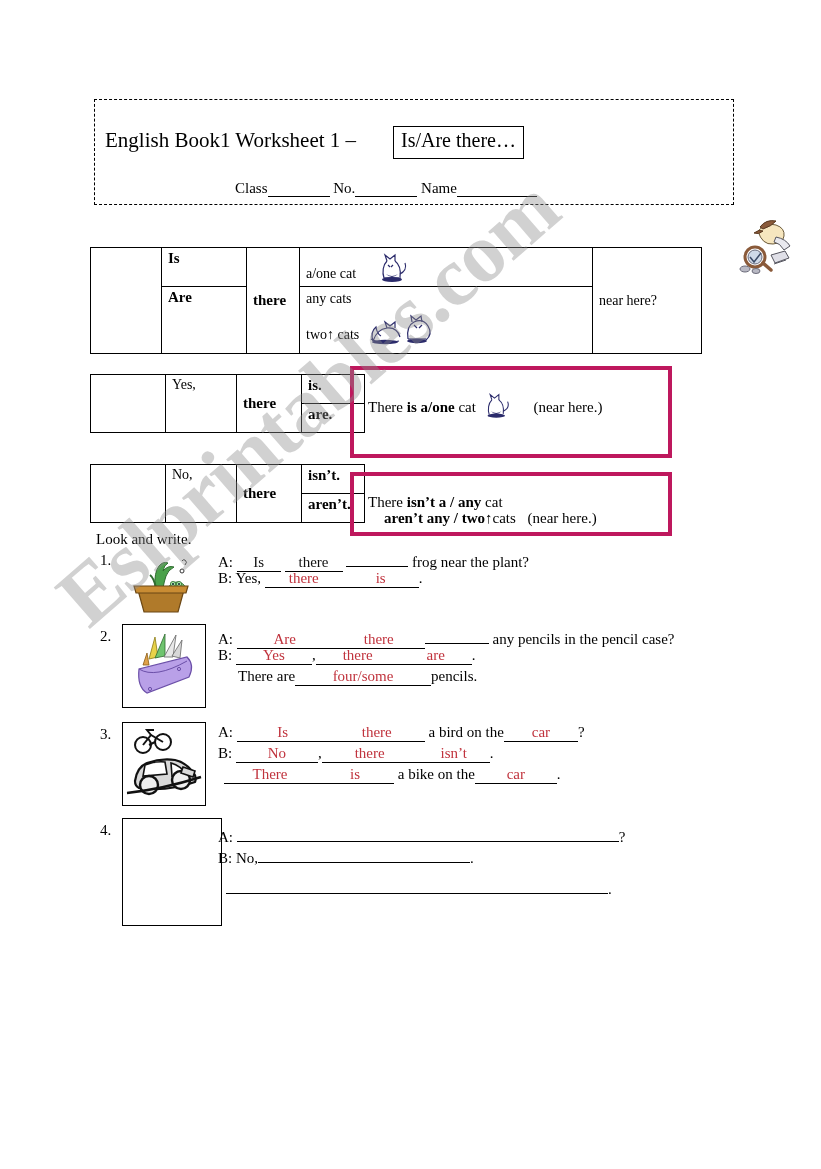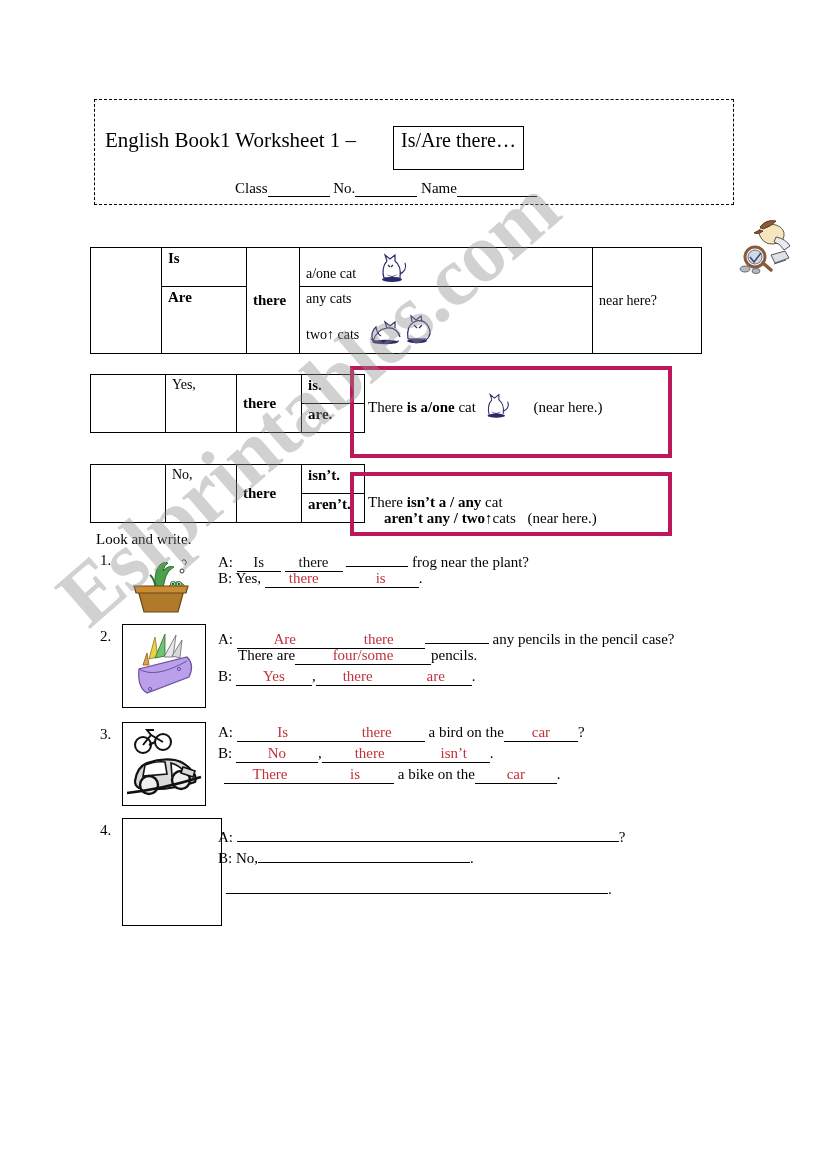--- a/index.html
+++ b/index.html
@@ -59,21 +59,21 @@
     top: 28px;
     font-size: 21px;
     letter-spacing: 0px;
     white-space: nowrap;
   }
   #topic-box {
     position: absolute;
     left: 298px;
     top: 26px;
     border: 1px solid #000;
-    padding: 2px 7px 17px 7px;
+    padding: 2px 7px 6px 7px;
     font-size: 20px;
     white-space: nowrap;
   }
   #idline {
     position: absolute;
     left: 140px;
     top: 80px;
     font-size: 15px;
     white-space: nowrap;
   }
@@ -394,26 +394,26 @@
         <circle cx="56" cy="44" r="1.6" fill="none" stroke="#6b4fa8" stroke-width="1"></circle>
         <circle cx="27" cy="64" r="1.6" fill="none" stroke="#6b4fa8" stroke-width="1"></circle>
       </svg>
     </span>
     <div class="lines">
       <div class="qline">
         <span class="spk">A:</span>
         <span class="blank ans-red" style="width:96px">Are</span><span class="blank ans-red" style="width:92px">there</span><span class="blank" style="width:64px"></span>
         <span>any pencils in the pencil case?</span>
       </div>
+      <div class="qline">
+        <span class="spk">B:</span>
+        <span class="blank ans-red" style="width:76px">Yes</span><span>,</span><span class="blank ans-red" style="width:84px">there</span><span class="blank ans-red" style="width:72px">are</span><span>.</span>
+      </div>
       <div class="qline" style="padding-left:20px;">
         <span>There are</span><span class="blank ans-red" style="width:136px">four/some</span><span>pencils.</span>
-      </div>
-      <div class="qline">
-        <span class="spk">B:</span>
-        <span class="blank ans-red" style="width:76px">Yes</span><span>,</span><span class="blank ans-red" style="width:84px">there</span><span class="blank ans-red" style="width:72px">are</span><span>.</span>
       </div>
     </div>
   </div>
 
   <div class="item" id="item3">
     <span class="num">3.</span>
     <span class="pic picframe" style="width:84px;height:84px;">
       <svg width="82" height="82" viewBox="0 0 82 82">
         <g fill="none" stroke="#111" stroke-width="2">
           <circle cx="20" cy="22" r="8"></circle>

